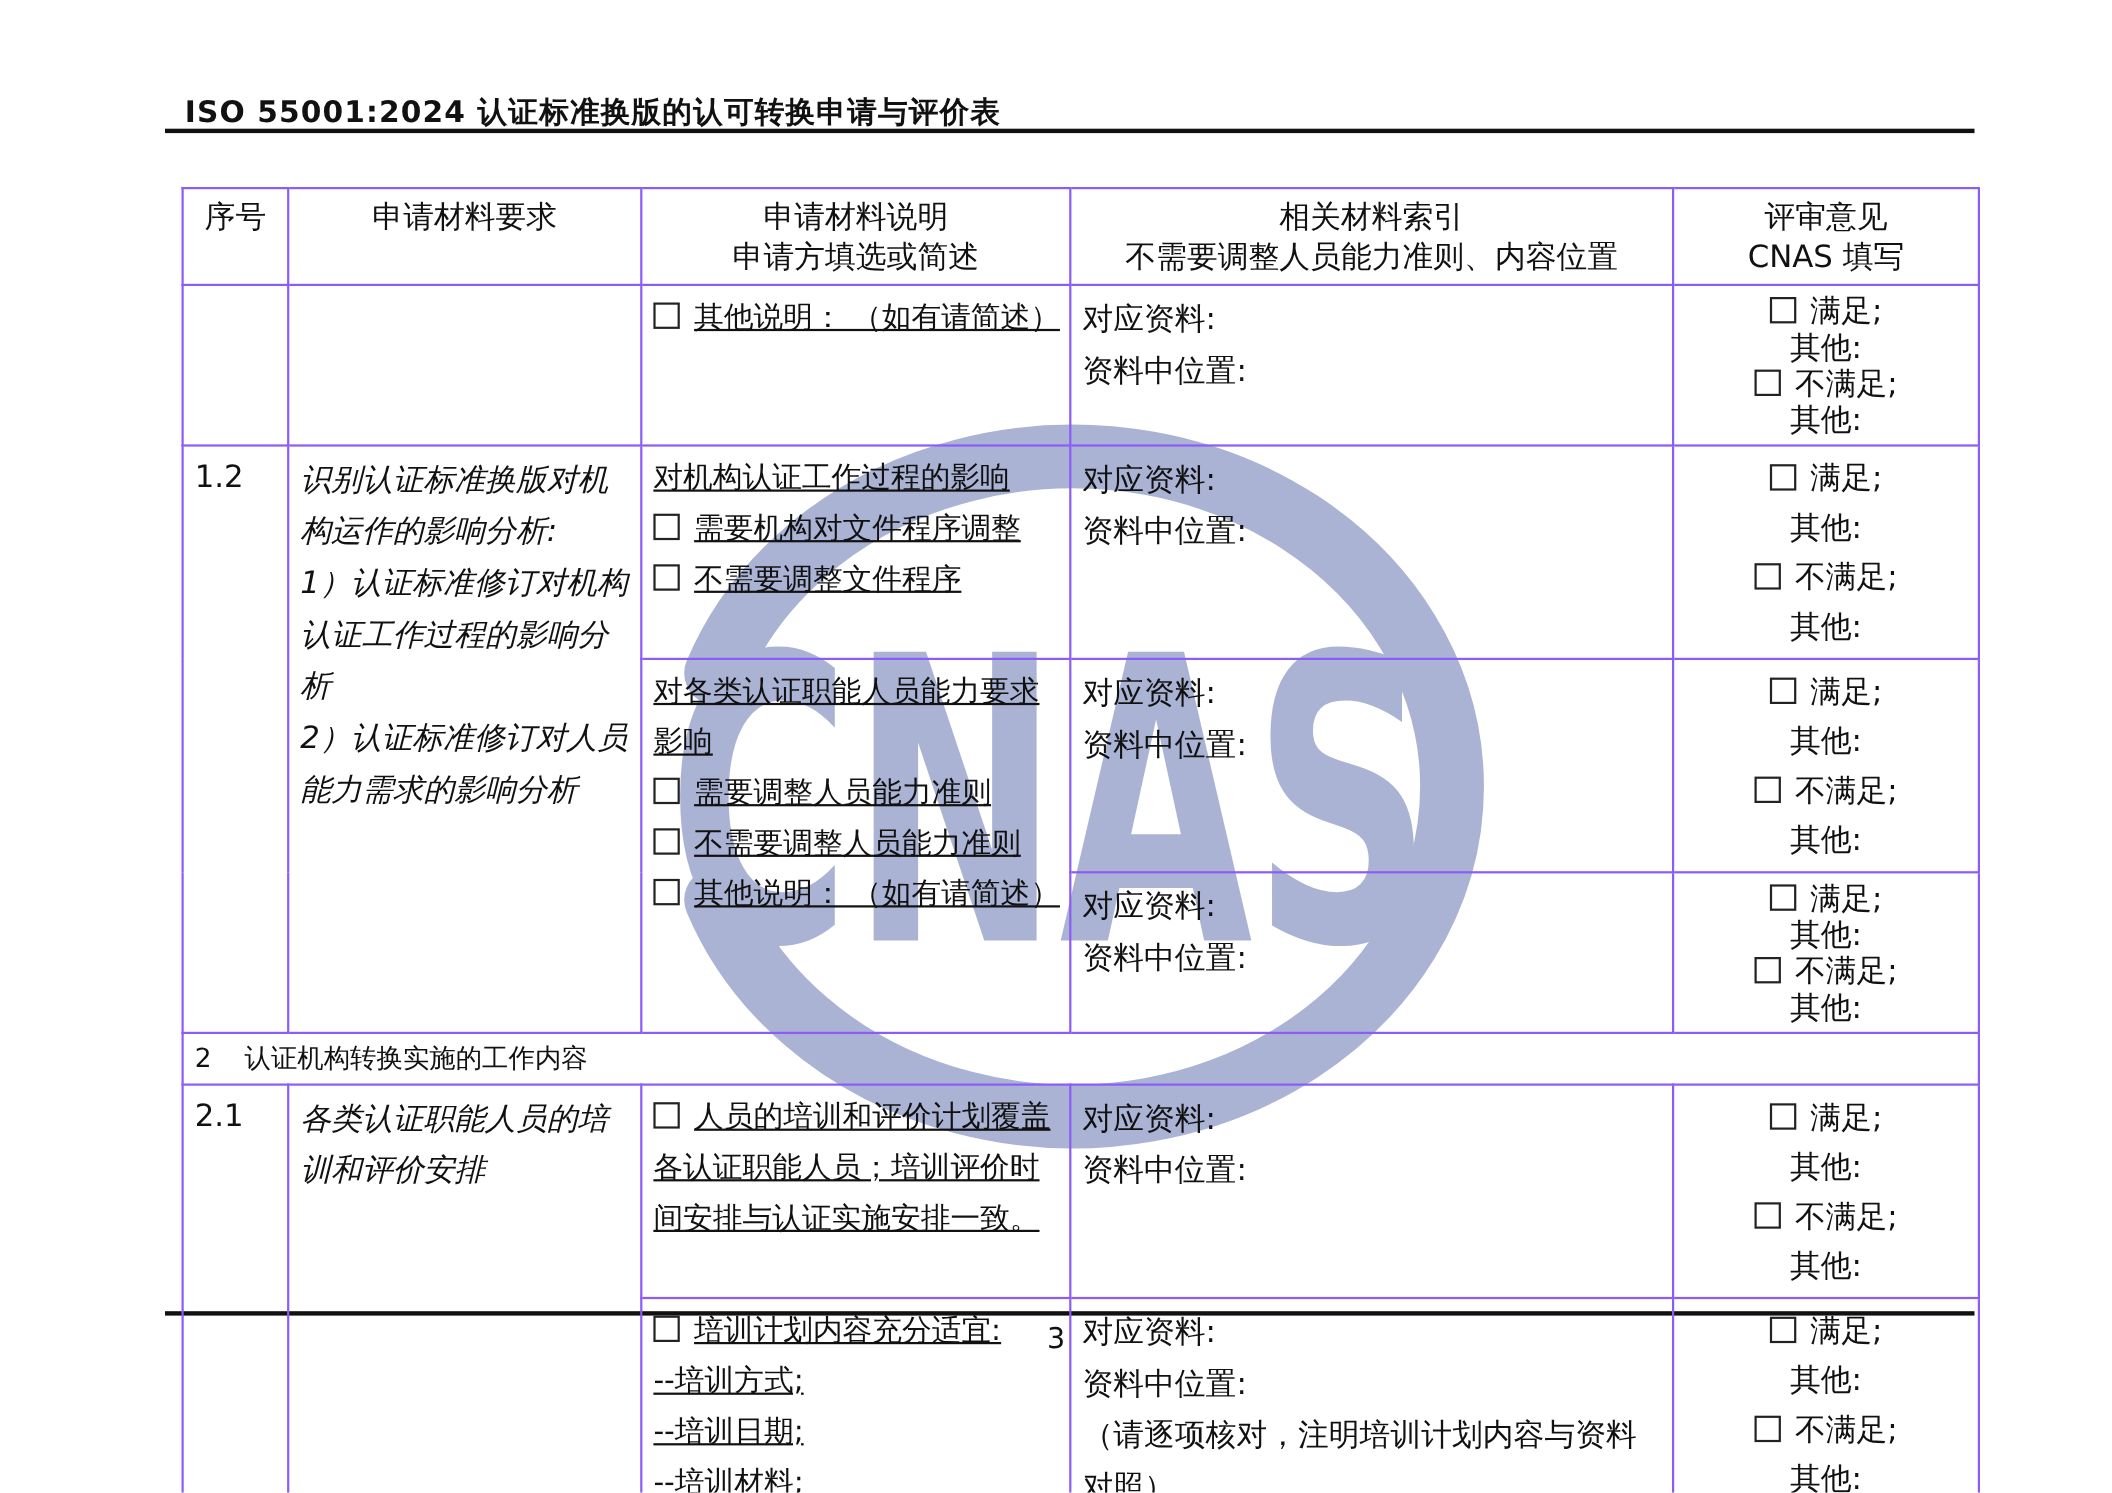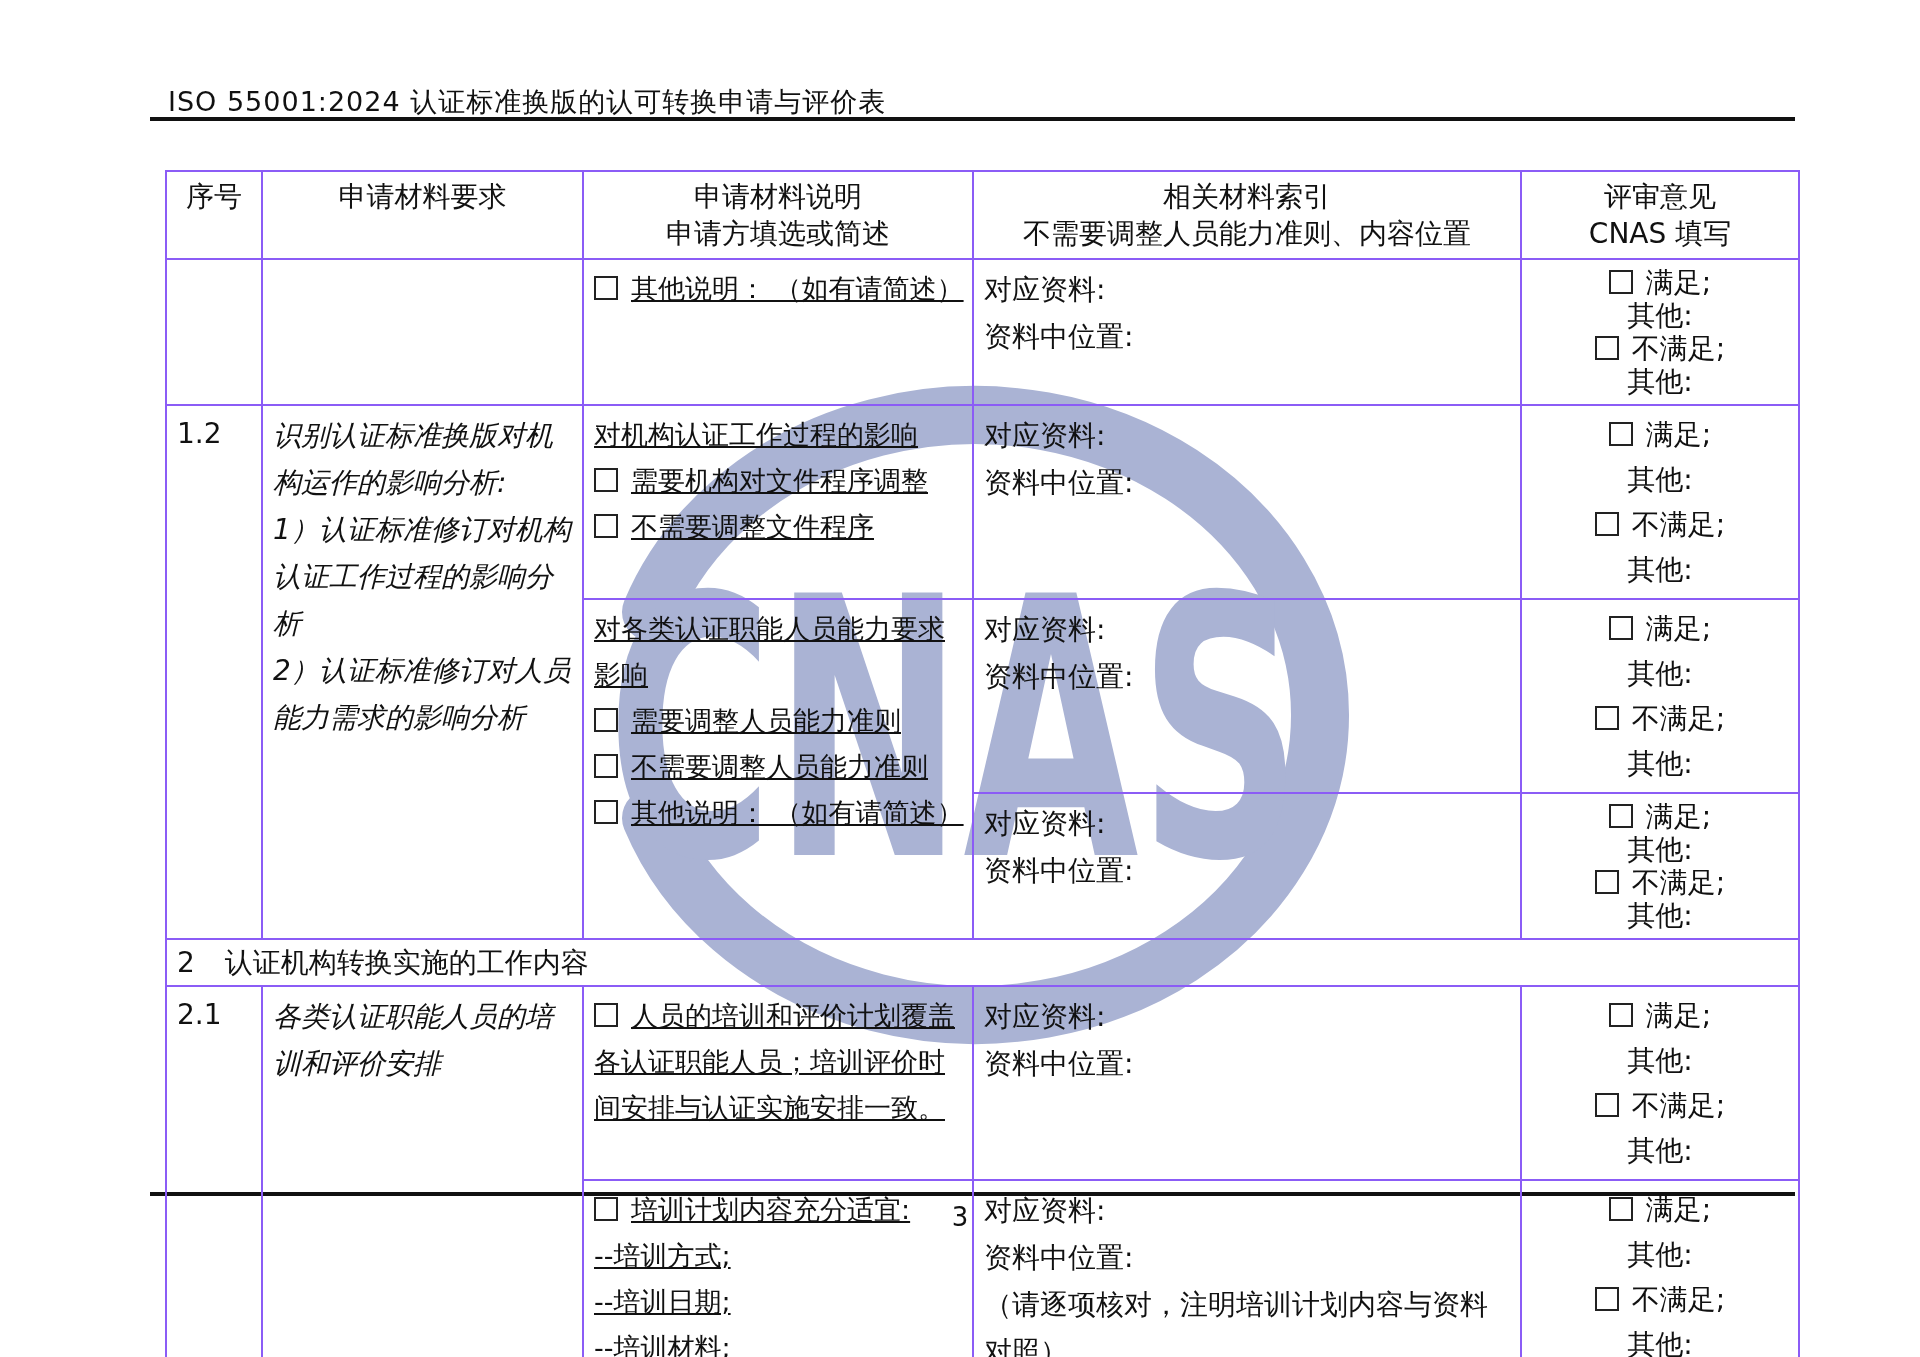--- a/index.html
+++ b/index.html
@@ -7,21 +7,21 @@
     position:relative;
     width:1920px;height:1357px;
     background:#ffffff;
     font-family:"DejaVu Sans","Liberation Sans",sans-serif;
     color:#111;
     overflow:hidden;
   }
   
   #doc-title{
     position:absolute;left:168px;top:84px;
-    font-size:27px;font-weight:normal;letter-spacing:1px;
+    font-size:27px;font-weight:bold;letter-spacing:1px;
     white-space:nowrap;
   }
   #title-rule{
     position:absolute;left:150px;top:117px;width:1645px;height:4px;
     background:#111;
   }
   
   #watermark{
     position:absolute;left:540px;top:330px;width:880px;height:760px;
     z-index:0;pointer-events:none;
@@ -48,21 +48,21 @@
   td.seq{font-size:28px;line-height:44px;padding-left:14px;border-radius:28px;}
   td.req{font-size:28px;line-height:47px;padding:8px 12px;font-style:italic;}
   td.desc{font-size:27px;line-height:46px;padding:6px 8px;text-decoration:underline;}
   td.idx{font-size:28px;line-height:47px;padding:6px 10px;}
   td.rev{font-size:28px;line-height:45px;padding:4px 8px;text-align:center;}
   td.rev.tight{line-height:33px;padding-top:8px;}
   td.shaded{background:rgba(243,243,243,0.9);}
   td.faint-top{border-top:1px solid #9a9a9a;}
   tr.sec td{
     background:rgba(233,233,233,0.8);
-    font-size:28px;line-height:33px;padding:2px 12px;
+    font-size:24px;line-height:33px;padding:2px 12px;
     vertical-align:middle;
   }
   .cb{
     display:inline-block;width:20px;height:20px;
     border:2px solid #222;background:transparent;
     margin-right:13px;vertical-align:-2px;
     flex:none;
   }
   .line{white-space:nowrap;}
   .para{white-space:normal;}

